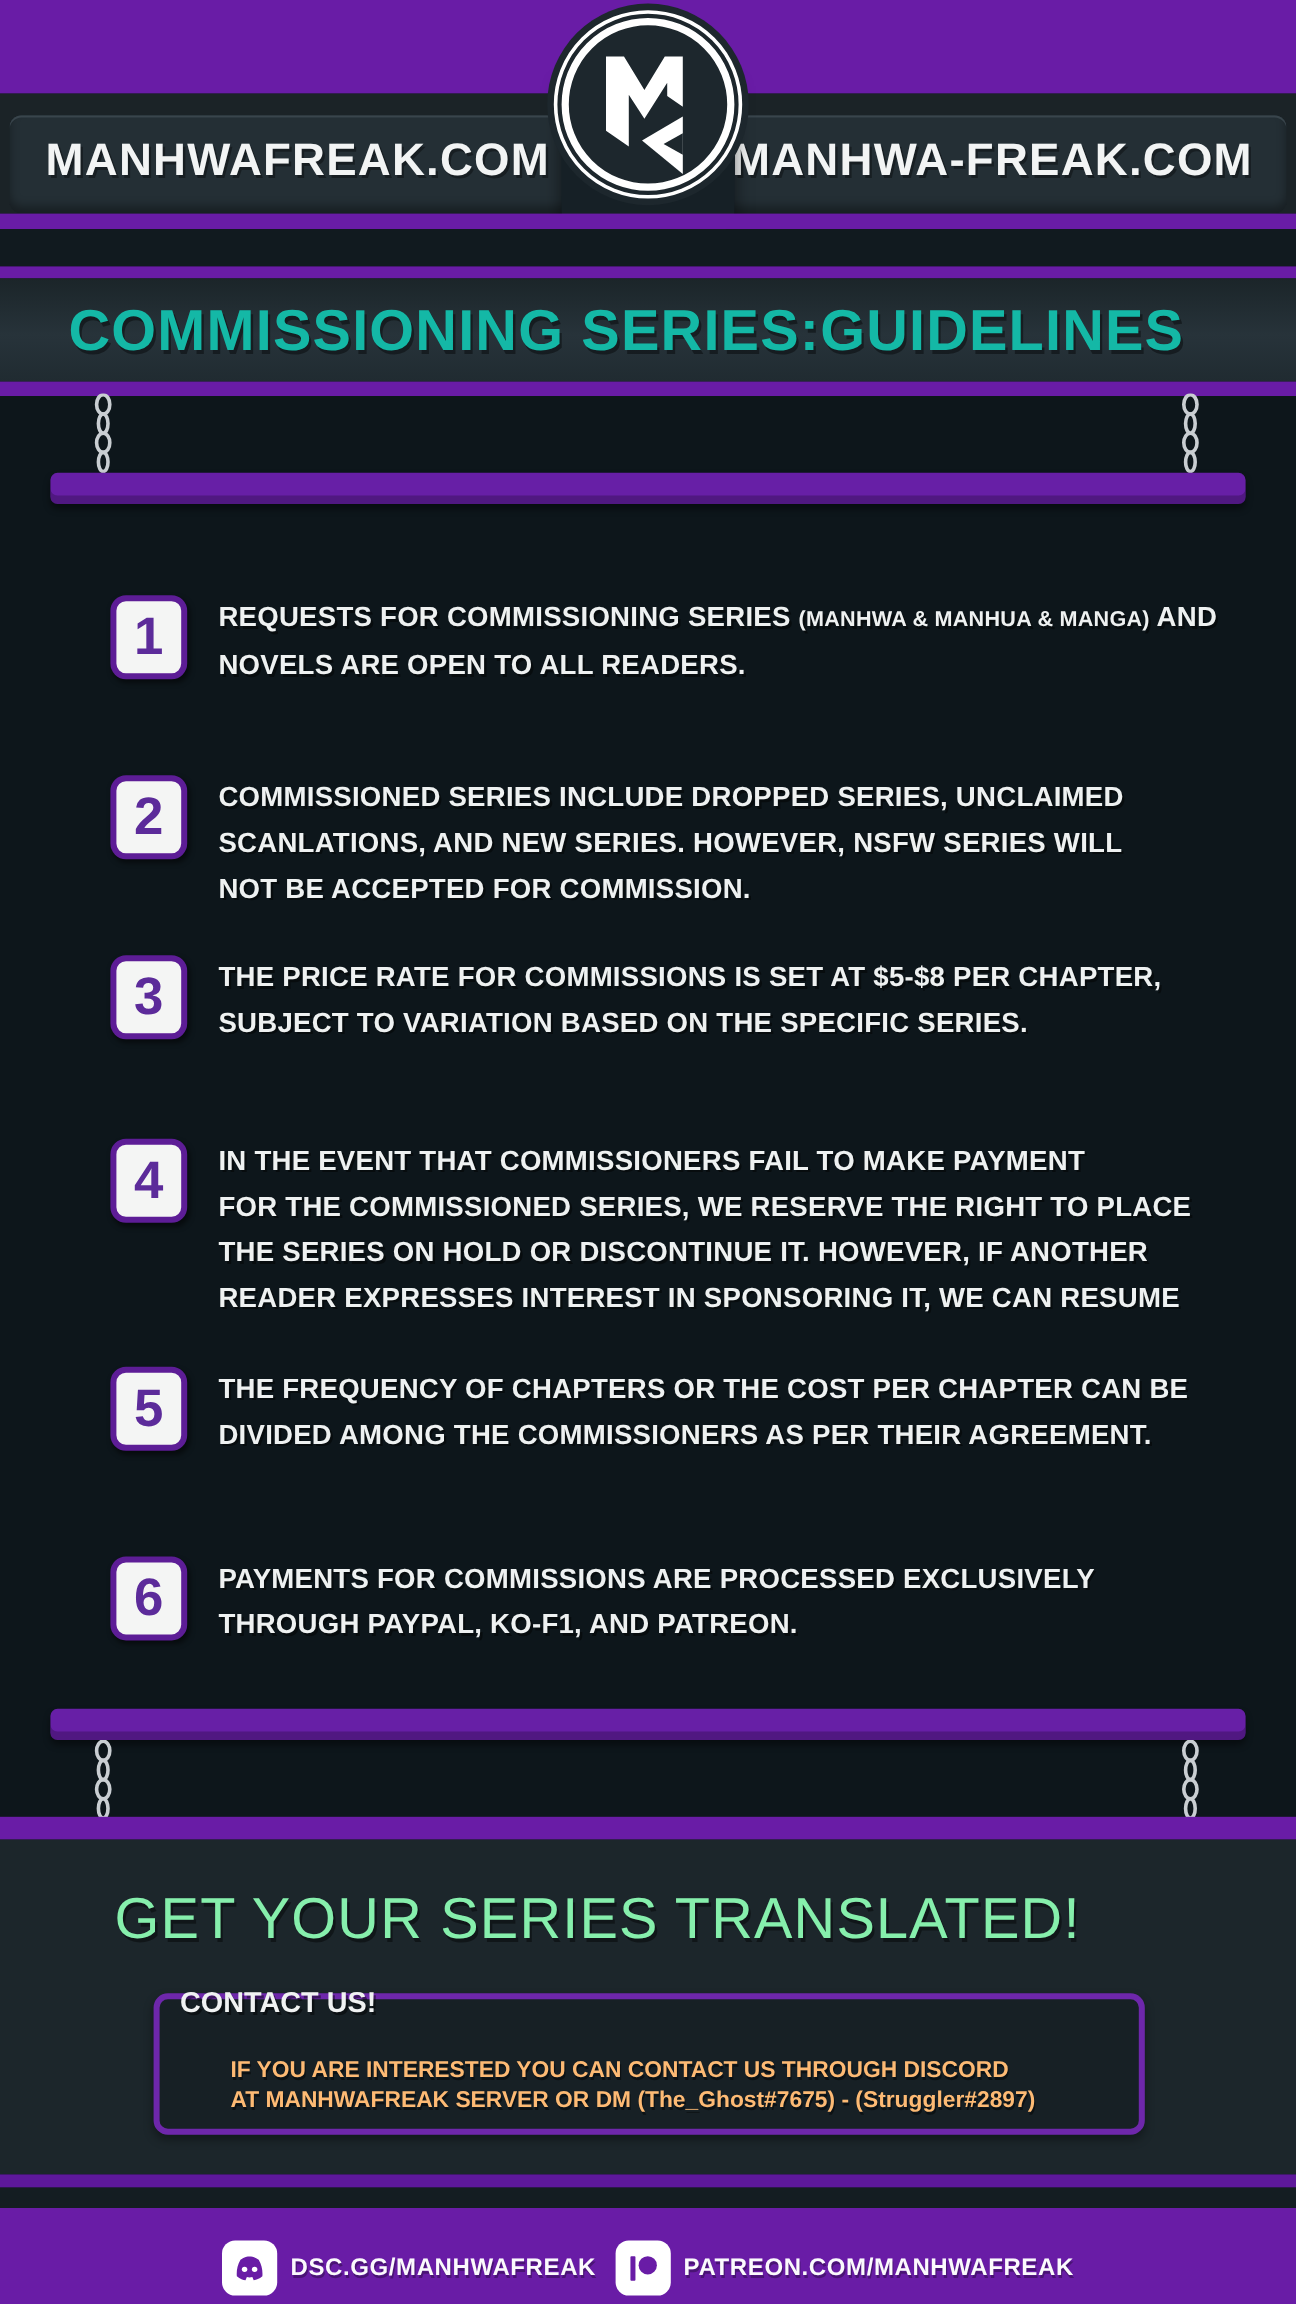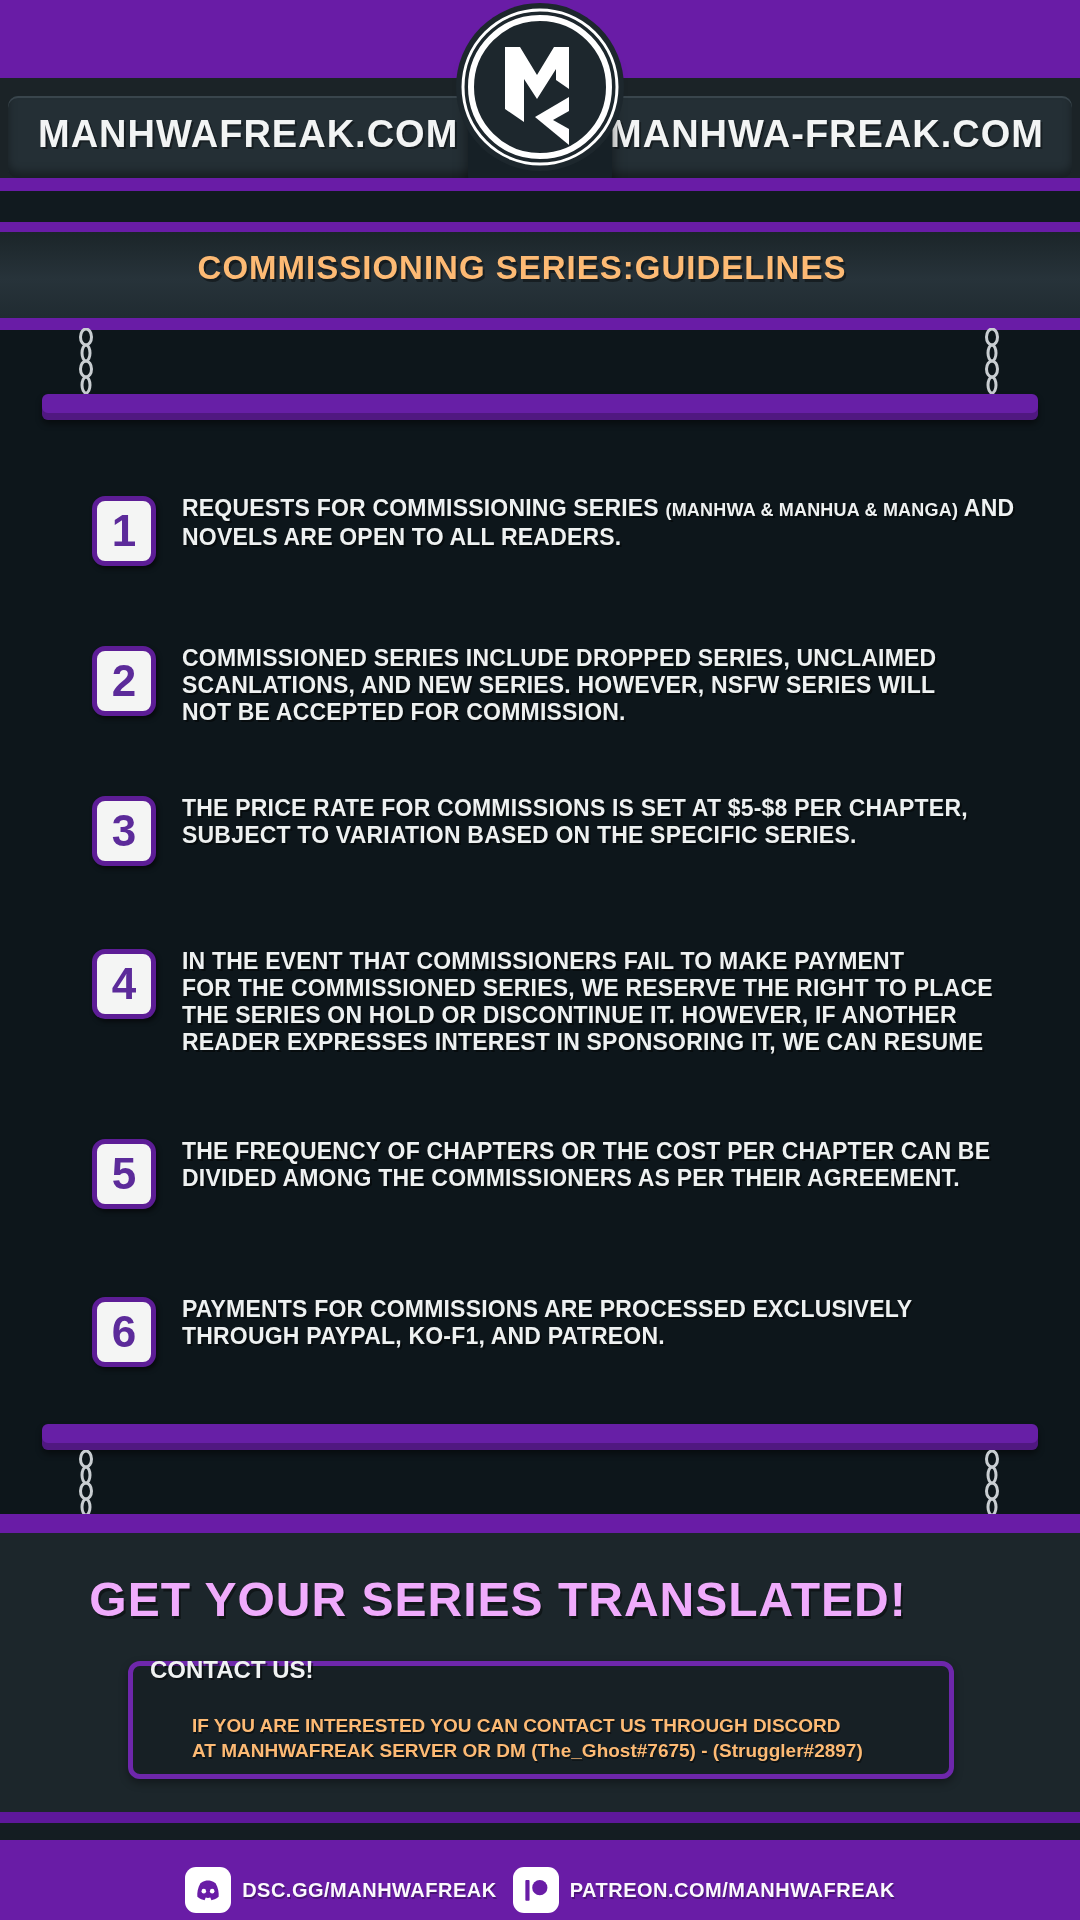--- a/index.html
+++ b/index.html
@@ -18,47 +18,47 @@
   .logo-slab{left:468px;top:72px;width:144px;height:124px;background:#162026;
         border-radius:0 0 20px 20px;box-shadow:0 0 14px rgba(0,0,0,.5);}
   .logo-wrap{left:455px;top:2px;width:170px;height:170px;}
   
   .strip{left:0;width:1080px;background:#691ca6;}
   .s1{top:178px;height:13px;}
   .gap1{left:0;top:191px;width:1080px;height:31px;background:#111a1f;}
   .s2{top:222px;height:10px;}
   .title-band{left:0;top:232px;width:1080px;height:86px;
         background:linear-gradient(#1b2529,#27333a 55%,#202b31);}
-  .page-title{left:0;top:249px;width:1044px;text-align:center;color:#fdba74;
-        font-size:33px;font-weight:bold;letter-spacing:1px;text-shadow:2px 3px 0 rgba(0,0,0,.4);}
+  .page-title{left:0;top:249px;width:1044px;text-align:center;color:#14b8a6;
+        font-size:48px;font-weight:bold;letter-spacing:1px;text-shadow:2px 3px 0 rgba(0,0,0,.4);}
   .s3{top:318px;height:12px;}
   .main-bg{left:0;top:330px;width:1080px;height:1185px;background:#0d161b;}
   
   .chain{width:18px;height:68px;}
   .bar{left:42px;width:996px;height:26px;background:#671fa6;border-radius:6px;
         box-shadow:inset 0 -7px 0 rgba(0,0,0,.22), 0 4px 6px rgba(0,0,0,.45);}
   .bar.topbar{top:394px;}
   .bar.bottombar{top:1424px;}
   .s4{top:1514px;height:19px;}
   .bottom-panel{left:0;top:1533px;width:1080px;height:279px;background:#1c262b;}
   .s5{top:1812px;height:11px;background:#5e189b;}
   .gap2{left:0;top:1823px;width:1080px;height:17px;background:#141d22;}
   
   .item{left:92px;width:950px;display:flex;align-items:flex-start;}
   .badge{flex:0 0 auto;width:54px;height:60px;margin-top:1px;background:#f4f5f4;
         border:5px solid #5d1d96;border-radius:13px;display:flex;align-items:center;justify-content:center;
         box-shadow:2px 3px 4px rgba(0,0,0,.5);}
   .badge span{color:#5c2b9a;font-size:44px;font-weight:bold;line-height:1;}
   .itext{margin-left:26px;color:#eef1f1;font-size:23px;font-weight:bold;letter-spacing:.2px;
         text-shadow:2px 2px 0 rgba(0,0,0,.45);}
-  .tline{line-height:27px;white-space:nowrap;}
+  .tline{line-height:38px;white-space:nowrap;}
   .tline .small{font-size:18px;}
   
-  .cta-heading{left:0;top:1572px;width:996px;text-align:center;color:#f0abfc;
-        font-size:48px;font-weight:bold;letter-spacing:1px;text-shadow:2px 3px 0 rgba(0,0,0,.4);}
+  .cta-heading{left:0;top:1572px;width:996px;text-align:center;color:#86efac;
+        font-size:48px;font-weight:normal;letter-spacing:1px;text-shadow:2px 3px 0 rgba(0,0,0,.4);}
   .contact-box{left:128px;top:1661px;width:816px;height:108px;border:5px solid #6e27ab;
         border-radius:12px;background:rgba(8,14,18,.25);box-shadow:0 4px 8px rgba(0,0,0,.35);}
   .contact-title{left:150px;top:1656px;color:#f0f2f2;font-size:24px;font-weight:bold;
         text-shadow:2px 2px 0 rgba(0,0,0,.45);}
   .contact-line{left:192px;color:#fdba74;font-size:19px;font-weight:bold;white-space:nowrap;
         text-shadow:1px 2px 0 rgba(0,0,0,.45);}
   .cl1{top:1715px;} .cl2{top:1740px;}
   
   .footer-bar{left:0;top:1840px;width:1080px;height:100px;background:#691ca6;
         display:flex;align-items:center;justify-content:center;gap:16px;}

